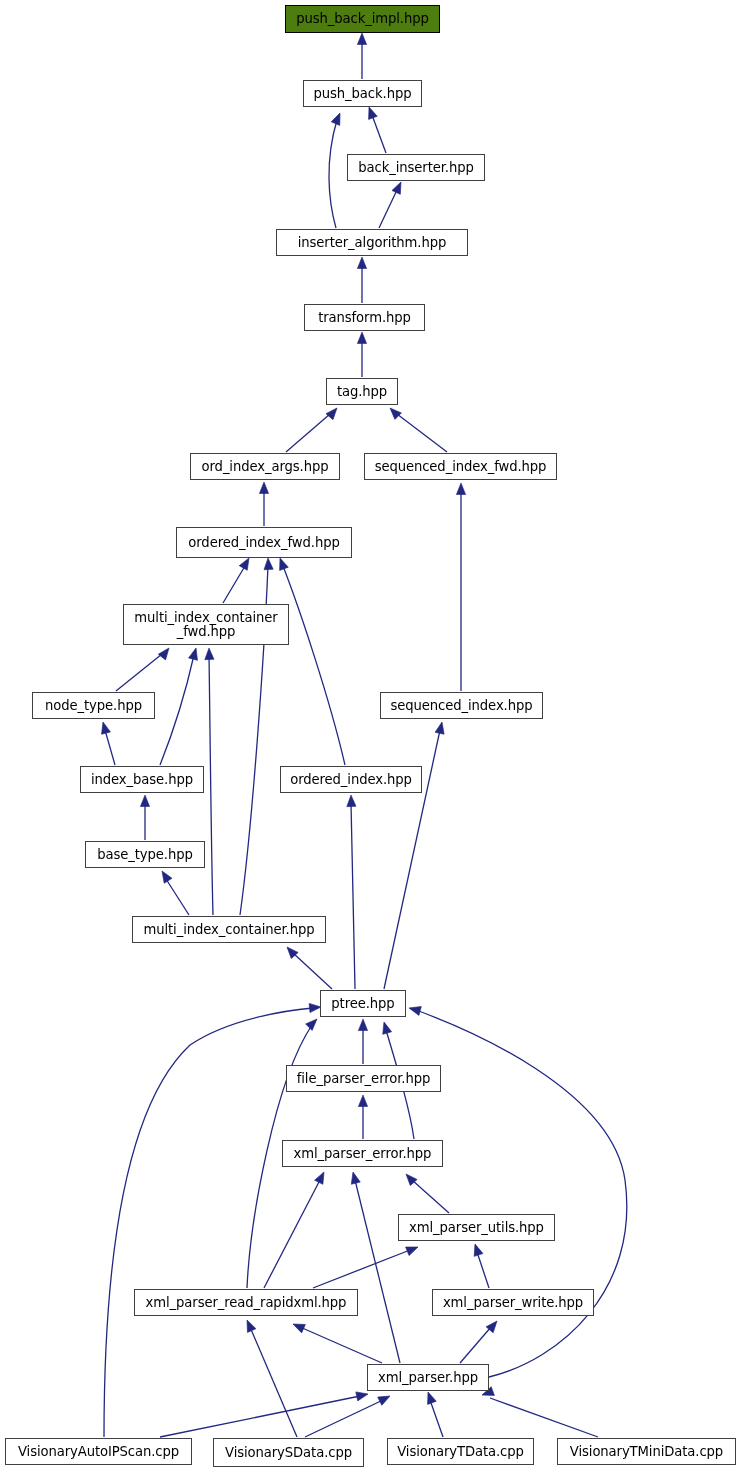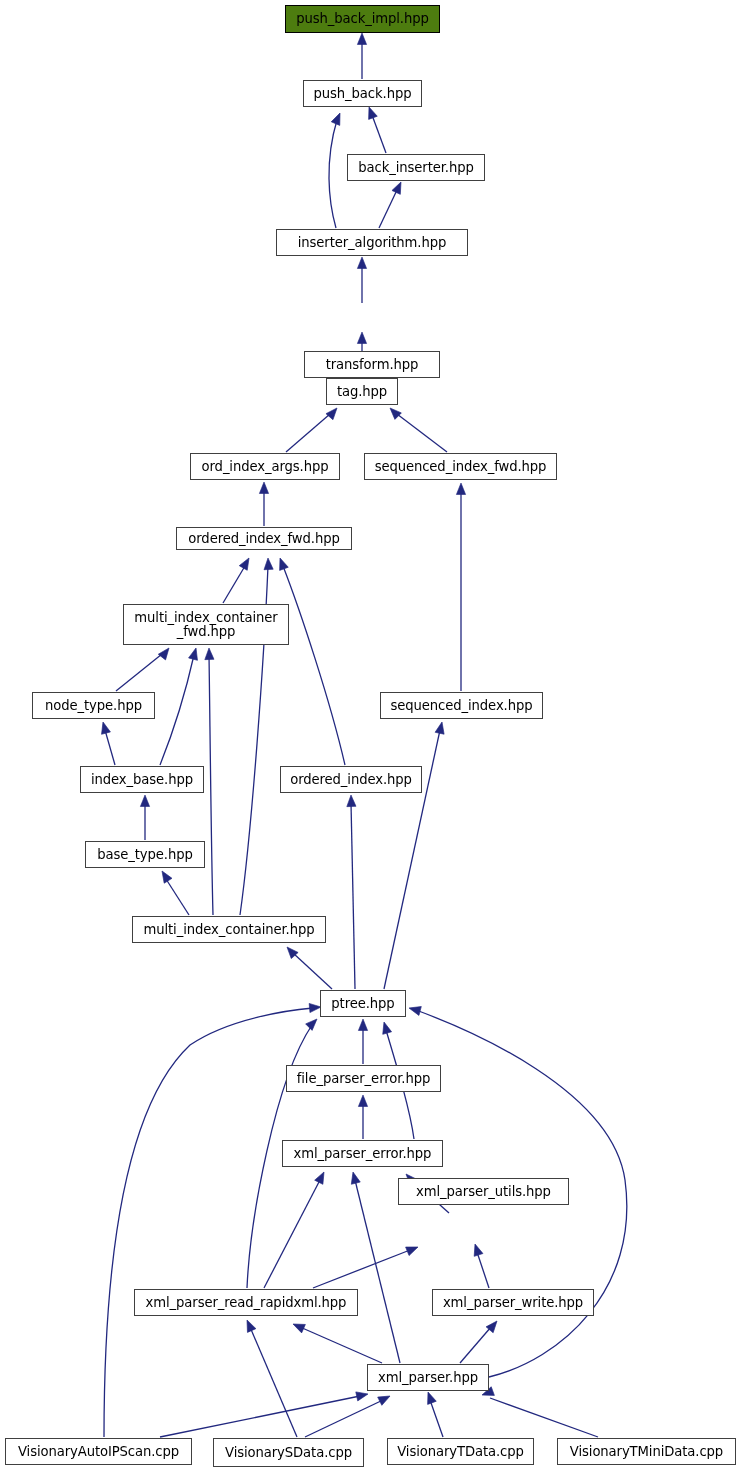--- a/index.html
+++ b/index.html
@@ -137,37 +137,37 @@
       <path class="edge-path" d="M598,1437 L490,1398"></path>
       <polygon points="0,0 -4.6,11.5 4.6,11.5" class="edge-head" transform="translate(482,1395) rotate(-110)"></polygon>
       <path class="edge-path" d="M297,1437 L250,1327"></path>
       <polygon points="0,0 -4.6,11.5 4.6,11.5" class="edge-head" transform="translate(247,1320) rotate(-24)"></polygon>
     </svg>
   <div id="nodes-layer">
       <div class="node-box current" style="left: 285px; top: 5px; width: 155px; height: 28px;">push_back_impl.hpp</div>
       <div class="node-box" style="left: 303px; top: 80px; width: 119px; height: 27px;">push_back.hpp</div>
       <div class="node-box" style="left: 347px; top: 154px; width: 138px; height: 27px;">back_inserter.hpp</div>
       <div class="node-box" style="left: 276px; top: 229px; width: 192px; height: 27px;">inserter_algorithm.hpp</div>
-      <div class="node-box" style="left: 304px; top: 304px; width: 136px; height: 27px; margin-top: 47px;">transform.hpp</div>
+      <div class="node-box" style="left: 304px; top: 304px; width: 121px; height: 27px;">transform.hpp</div>
       <div class="node-box" style="left: 326px; top: 378px; width: 72px; height: 27px;">tag.hpp</div>
       <div class="node-box" style="left: 190px; top: 453px; width: 150px; height: 27px;">ord_index_args.hpp</div>
       <div class="node-box" style="left: 364px; top: 453px; width: 193px; height: 27px;">sequenced_index_fwd.hpp</div>
-      <div class="node-box" style="left: 176px; top: 527px; width: 176px; height: 23px;">ordered_index_fwd.hpp</div>
+      <div class="node-box" style="left: 176px; top: 527px; width: 176px; height: 31px;">ordered_index_fwd.hpp</div>
       <div class="node-box" style="left: 123px; top: 604px; width: 166px; height: 41px;">multi_index_container
 _fwd.hpp</div>
       <div class="node-box" style="left: 32px; top: 692px; width: 123px; height: 27px;">node_type.hpp</div>
       <div class="node-box" style="left: 380px; top: 692px; width: 163px; height: 27px;">sequenced_index.hpp</div>
       <div class="node-box" style="left: 80px; top: 766px; width: 124px; height: 27px;">index_base.hpp</div>
       <div class="node-box" style="left: 280px; top: 766px; width: 142px; height: 27px;">ordered_index.hpp</div>
       <div class="node-box" style="left: 85px; top: 841px; width: 120px; height: 27px;">base_type.hpp</div>
       <div class="node-box" style="left: 132px; top: 916px; width: 194px; height: 27px;">multi_index_container.hpp</div>
       <div class="node-box" style="left: 320px; top: 990px; width: 86px; height: 27px;">ptree.hpp</div>
       <div class="node-box" style="left: 286px; top: 1065px; width: 155px; height: 27px;">file_parser_error.hpp</div>
       <div class="node-box" style="left: 282px; top: 1140px; width: 161px; height: 27px;">xml_parser_error.hpp</div>
-      <div class="node-box" style="left: 398px; top: 1178px; width: 171px; height: 27px;">xml_parser_utils.hpp</div>
+      <div class="node-box" style="left: 398px; top: 1214px; width: 157px; height: 27px;">xml_parser_utils.hpp</div>
       <div class="node-box" style="left: 134px; top: 1289px; width: 224px; height: 27px;">xml_parser_read_rapidxml.hpp</div>
       <div class="node-box" style="left: 432px; top: 1289px; width: 162px; height: 27px;">xml_parser_write.hpp</div>
       <div class="node-box" style="left: 367px; top: 1364px; width: 122px; height: 27px;">xml_parser.hpp</div>
       <div class="node-box" style="left: 5px; top: 1438px; width: 187px; height: 27px;">VisionaryAutoIPScan.cpp</div>
       <div class="node-box" style="left: 213px; top: 1438px; width: 151px; height: 29px;">VisionarySData.cpp</div>
       <div class="node-box" style="left: 387px; top: 1438px; width: 147px; height: 27px;">VisionaryTData.cpp</div>
       <div class="node-box" style="left: 557px; top: 1438px; width: 179px; height: 27px;">VisionaryTMiniData.cpp</div>
     </div>
 </div>
 

